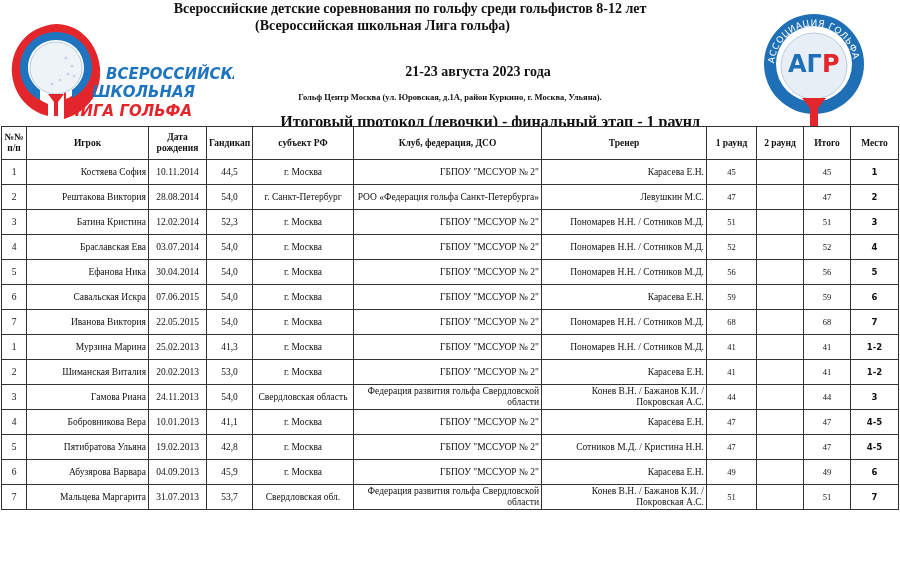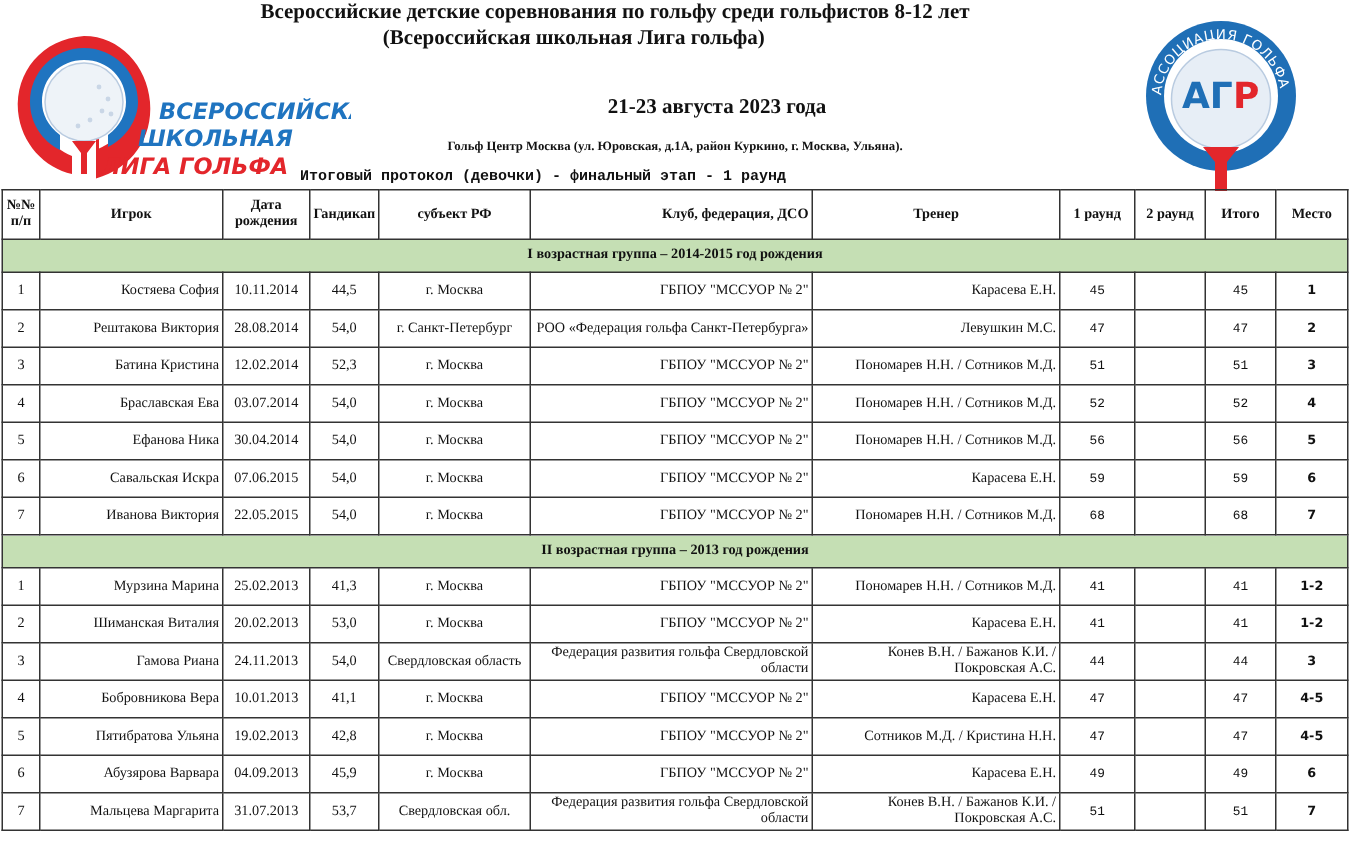--- a/index.html
+++ b/index.html
@@ -2,31 +2,31 @@
 <html><head>
 <meta charset="utf-8">
 <style>
   html, body { margin:0; padding:0; background:#ffffff; }
   body { width:900px; height:570px; overflow:hidden; position:relative; font-family:"Liberation Serif", serif; color:#111; }
   .title1 { position:absolute; left:0; width:712px; top:0; text-align:center; font-weight:bold; font-size:14px; line-height:17px; }
   .title1 .l1 { display:block; padding-left:108px; }
   .title1 .l2 { display:block; padding-left:53px; }
   .date { position:absolute; left:200px; width:500px; top:64px; text-align:center; font-weight:bold; font-size:14px;margin-left:28px; }
   .venue { position:absolute; left:200px; width:500px; top:92px; text-align:center; font-weight:bold; font-size:8.5px; }
-  .proto { position:absolute; left:200px; width:500px; top:113px; text-align:left; font-weight:bold; font-size:10px;font-family:Liberation Mono, monospace; }
+  .proto { position:absolute; left:200px; width:500px; top:113px; text-align:right; font-weight:bold; font-size:16px; }
   .logo-left { position:absolute; left:8px; top:24px; width:226px; height:100px; }
   .logo-right { position:absolute; left:758px; top:10px; width:112px; height:120px; }
   table { position:absolute; left:1px; top:126px; border-collapse:collapse; table-layout:fixed; width:897px; }
   td, th { border:1px solid #333; font-size:9.5px; padding:0 2px; overflow:hidden; line-height:11px; }
   th { font-weight:bold; text-align:center; height:32px; background:#fff; }
   tr.grp td { background:#c5dfb4; height:21px; text-align:center; font-weight:bold; font-size:9.5px; }
   tr.row td { height:24px; }
   .c { text-align:center; }
   .l { text-align:right; }
-  .num { font-family:Liberation Mono, monospace; font-size:8.5px; text-align:center; }
+  .num { font-family:Liberation Serif, serif; font-size:8.5px; text-align:center; }
   .place { font-family:"DejaVu Sans", sans-serif; font-size:8.5px; text-align:center; font-weight:bold; }
 </style>
 </head>
 <body>
 
 <div class="title1">
   <span class="l1">Всероссийские детские соревнования по гольфу среди гольфистов 8-12 лет</span>
   <span class="l2">(Всероссийская школьная Лига гольфа)</span>
 </div>
 <div class="date">21-23 августа 2023 года</div>
@@ -82,32 +82,29 @@
       <col style="width:47px">
       <col style="width:48px">
   </colgroup>
   <thead>
     <tr>
       <th>№№ п/п</th>
       <th>Игрок</th>
       <th>Дата рождения</th>
       <th>Гандикап</th>
       <th>субъект РФ</th>
-      <th style="text-align:right">Клуб, федерация, ДСО</th>
+      <th style="text-align:center">Клуб, федерация, ДСО</th>
       <th>Тренер</th>
       <th>1 раунд</th>
       <th>2 раунд</th>
       <th>Итого</th>
       <th>Место</th>
     </tr>
   </thead>
   <tbody id="tbody">
-      <tr class="grp">
-        <td colspan="11">I возрастная группа – 2014-2015 год рождения</td>
-      </tr>
       <tr class="row">
         <td class="c">1</td>
         <td class="l">Костяева София</td>
         <td class="c">10.11.2014</td>
         <td class="c">44,5</td>
         <td class="c">г. Москва</td>
         <td class="l">ГБПОУ "МССУОР № 2"</td>
         <td class="l">Карасева Е.Н.</td>
         <td class="num">45</td>
         <td class="num"></td>
@@ -184,23 +181,20 @@
         <td class="l">Иванова Виктория</td>
         <td class="c">22.05.2015</td>
         <td class="c">54,0</td>
         <td class="c">г. Москва</td>
         <td class="l">ГБПОУ "МССУОР № 2"</td>
         <td class="l">Пономарев Н.Н. / Сотников М.Д.</td>
         <td class="num">68</td>
         <td class="num"></td>
         <td class="num">68</td>
         <td class="place">7</td>
-      </tr>
-      <tr class="grp">
-        <td colspan="11">II возрастная группа – 2013 год рождения</td>
       </tr>
       <tr class="row">
         <td class="c">1</td>
         <td class="l">Мурзина  Марина</td>
         <td class="c">25.02.2013</td>
         <td class="c">41,3</td>
         <td class="c">г. Москва</td>
         <td class="l">ГБПОУ "МССУОР № 2"</td>
         <td class="l">Пономарев Н.Н. / Сотников М.Д.</td>
         <td class="num">41</td>

